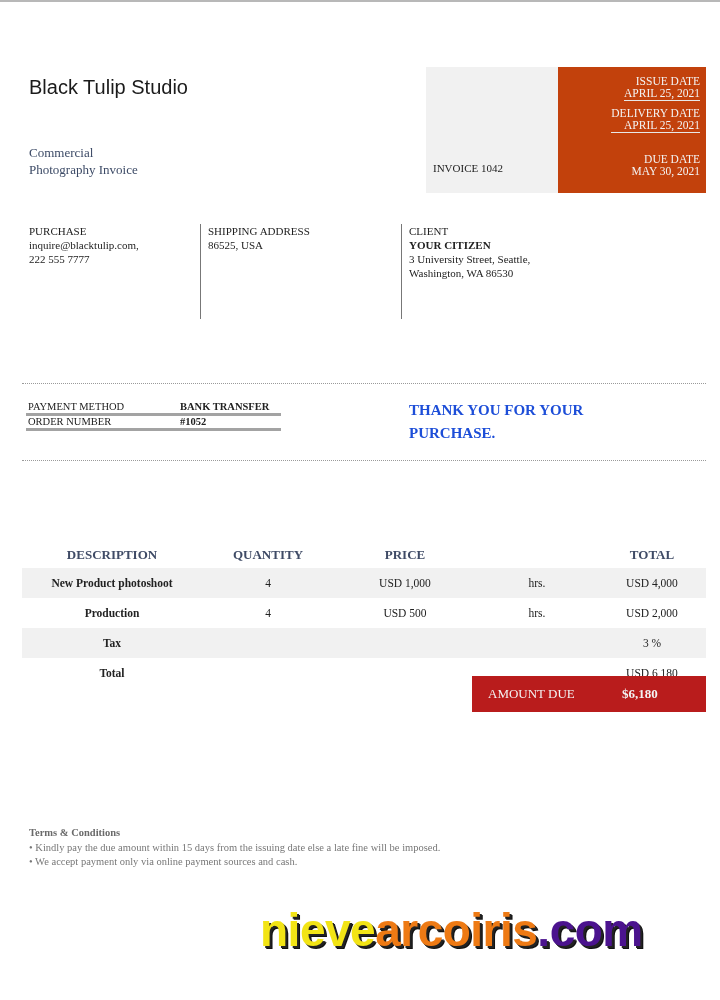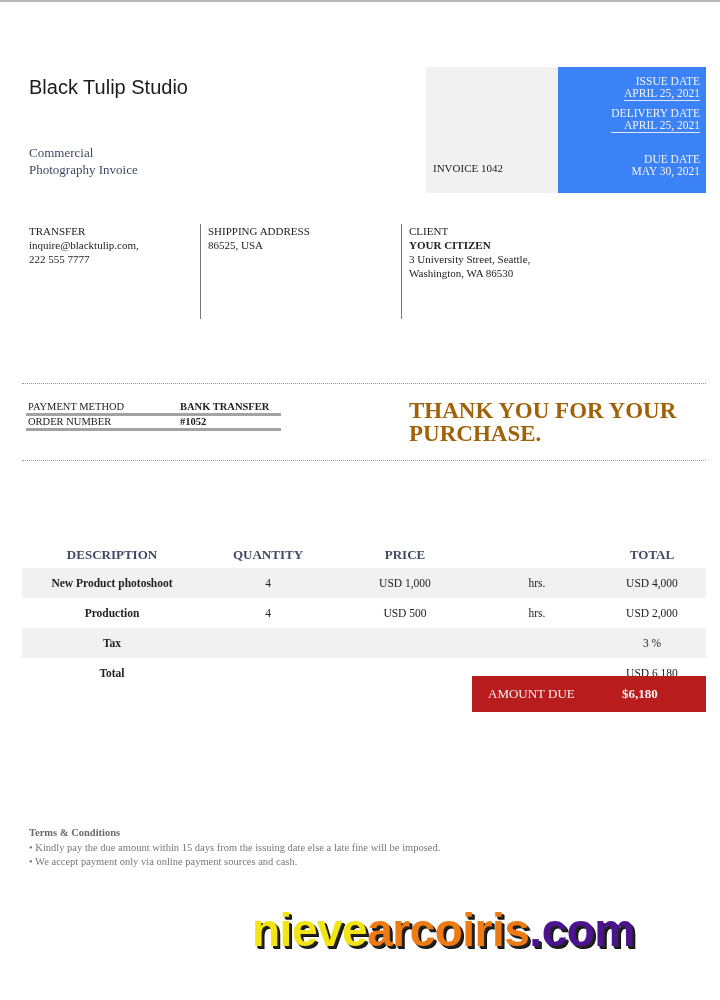--- a/index.html
+++ b/index.html
@@ -4,50 +4,50 @@
 <style>
   html, body { margin:0; padding:0; }
   body { width:720px; height:1000px; position:relative; background:#ffffff; overflow:hidden;
          font-family:"Liberation Serif", serif; color:#222; }
   .topline { position:absolute; left:0; top:0; width:720px; height:2px; background:#b8b8b8; }
   .abs { position:absolute; }
   .company { left:29px; top:76px; font-family:"Liberation Sans", sans-serif; font-size:20px; color:#1b1b1b; }
   .subtitle { left:29px; top:144px; font-size:13px; color:#3c4a66; line-height:17px; }
   .inv-box { left:426px; top:67px; width:133px; height:126px; background:#f1f1f1; }
   .inv-num { left:433px; top:162px; font-size:11px; color:#222; }
-  .date-box { left:558px; top:67px; width:148px; height:126px; background:#3b82f6; color:#f3f3f3;
+  .date-box { left:558px; top:67px; width:148px; height:126px; background:#c2410c; color:#f3f3f3;
               text-align:right; font-size:11.5px; }
   .date-box .grp { position:absolute; right:6px; }
   .date-box .val { border-bottom:1px solid #e8e8e8; padding-bottom:1px; }
   .date-box .val.nol { border-bottom:none; }
   .col { top:224px; font-size:11px; line-height:14px; color:#222; }
   .vline { width:1px; background:#777; top:224px; height:95px; }
   .bold { font-weight:bold; }
   .dotted { left:22px; width:684px; border-top:1px dotted #9a9a9a; height:0; }
   .pay-table { left:26px; top:401px; width:255px; font-size:10.5px; color:#222; }
   .pay-row { display:flex; border-bottom:3px solid #a3a3a3; line-height:12px; }
   .pay-row .k { width:152px; padding-left:2px; }
   .pay-row .v { font-weight:bold; }
-  .thanks { left:409px; top:399px; font-size:23px; font-weight:bold; color:#a16207; line-height:23px; }
+  .thanks { left:409px; top:399px; font-size:15px; font-weight:bold; color:#1d4ed8; line-height:23px; }
   .items { left:22px; top:542px; width:684px; border-collapse:collapse; }
   .items th { font-size:13px; color:#3f4b66; font-weight:bold; height:24px; }
   .items td { font-size:11.5px; height:28px; text-align:center; }
   .items tr.shade td { background:#f1f1f1; }
   .items td.desc { font-weight:bold; width:178px; }
   .items td.qty { width:130px; }
   .items td.price { width:140px; }
   .items td.unit { width:120px; }
   .items td.tot { font-weight:normal;margin-top:27px; }
   .amount-due { left:472px; top:676px; width:234px; height:36px; background:#b91c1c; color:#f3f3f3;
                 font-size:13px; display:flex; align-items:center; }
   .amount-due .lbl { width:134px; padding-left:16px; }
   .amount-due .val { font-weight:bold; }
   .terms { left:29px; top:826px; font-size:10.5px; color:#777; line-height:14.5px; }
   .terms .title { font-weight:bold; color:#6a6a6a; }
-  .watermark { left:252px; top:903px; font-family:"Liberation Sans", sans-serif; font-weight:bold;
+  .watermark { left:260px; top:903px; font-family:"Liberation Sans", sans-serif; font-weight:bold;
                font-size:46px; letter-spacing:-0.5px; text-shadow:2px 2px 0 #222, 3px 3px 0 #111; }
 </style>
 </head>
 <body>
 
 <div class="topline"></div>
 
 <div class="abs company">Black Tulip Studio</div>
 <div class="abs subtitle">
   <div>Commercial</div>
@@ -66,21 +66,21 @@
     <div>DELIVERY DATE</div>
     <div class="val">APRIL 25, 2021</div>
   </div>
   <div class="grp" style="top:86px;">
     <div>DUE DATE</div>
     <div class="val nol">MAY 30, 2021</div>
   </div>
 </div>
 
 <div class="abs col" style="left:29px;">
-  <div>TRANSFER</div>
+  <div>PURCHASE</div>
   <div>inquire@blacktulip.com,</div>
   <div>222 555 7777</div>
 </div>
 <div class="abs vline" style="left:200px;"></div>
 <div class="abs col" style="left:208px;">
   <div>SHIPPING ADDRESS</div>
   <div>86525, USA</div>
 </div>
 <div class="abs vline" style="left:401px;"></div>
 <div class="abs col" style="left:409px;">

